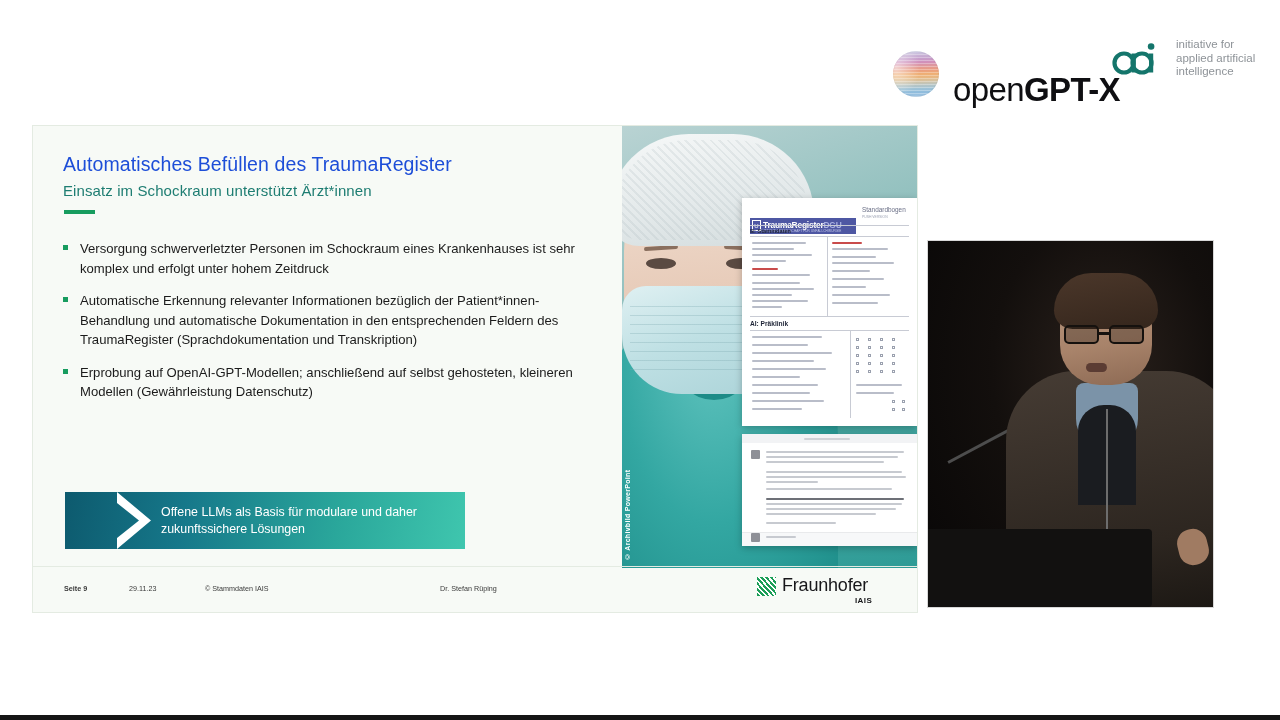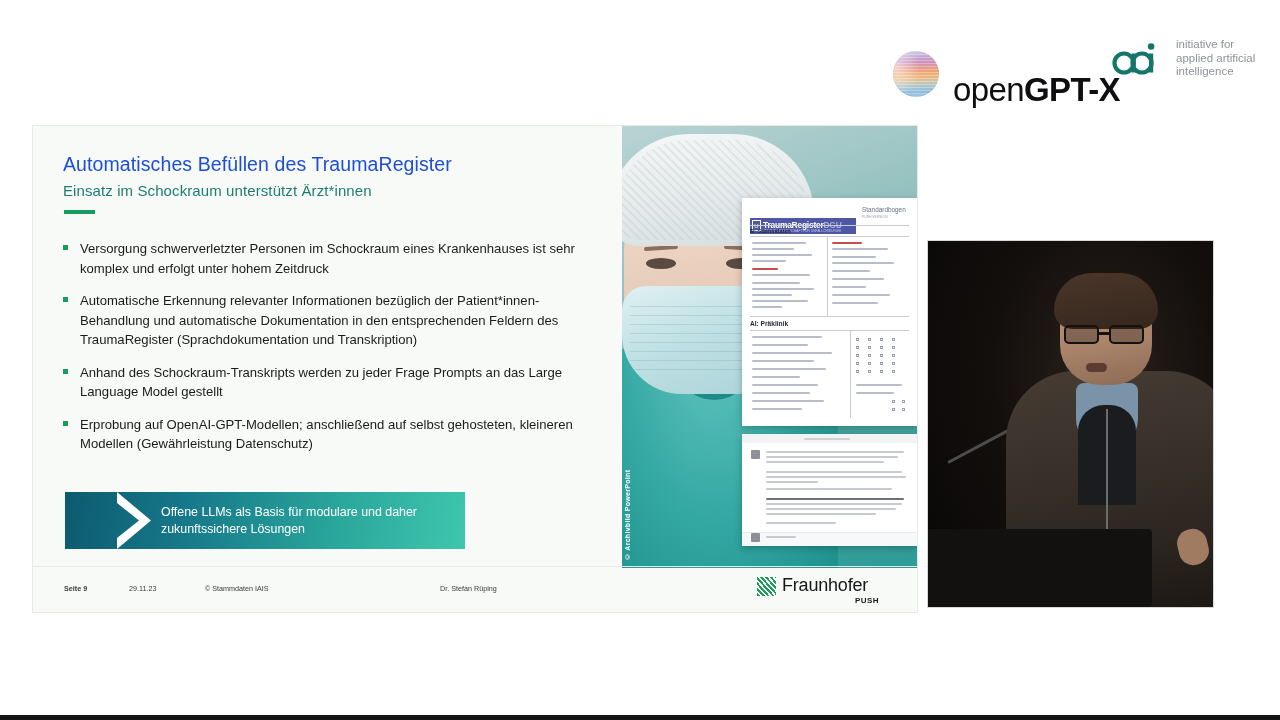--- a/index.html
+++ b/index.html
@@ -202,24 +202,20 @@
       <div class="s-rule"></div>
 
       <div class="bullets">
         <div class="bul">
           <span class="sq"></span>
           <span class="tx">Versorgung schwerverletzter Personen im Schockraum eines Krankenhauses ist sehr komplex und erfolgt unter hohem Zeitdruck</span>
         </div>
         <div class="bul">
           <span class="sq"></span>
           <span class="tx">Automatische Erkennung relevanter Informationen bezüglich der Patient*innen-Behandlung und automatische Dokumentation in den entsprechenden Feldern des TraumaRegister (Sprachdokumentation und Transkription)</span>
-        </div>
-        <div class="bul">
-          <span class="sq"></span>
-          <span class="tx">Anhand des Schockraum-Transkripts werden zu jeder Frage Prompts an das Large Language Model gestellt</span>
         </div>
         <div class="bul">
           <span class="sq"></span>
         </div>
         <div class="bul">
           <span class="sq"></span>
           <span class="tx">Erprobung auf OpenAI-GPT-Modellen; anschließend auf selbst gehosteten, kleineren Modellen (Gewährleistung Datenschutz)</span>
         </div>
       </div>
 
@@ -348,21 +344,21 @@
     </div>
 
     <div class="sfoot">
       <div class="f f-page">Seite 9</div>
       <div class="f f-date">29.11.23</div>
       <div class="f f-copy">© Stammdaten IAIS</div>
       <div class="f f-auth">Dr. Stefan Rüping</div>
       <div class="fh">
         <div class="fh-sq"></div>
         <div class="fh-name">Fraunhofer</div>
-        <div class="fh-sub">PUSH</div>
+        <div class="fh-sub">IAIS</div>
       </div>
     </div>
   </div>
 
   <div class="video">
     <div class="v-bg"></div>
     <div class="v-stand"></div>
     <div class="v-body"></div>
     <div class="v-shirt"></div>
     <div class="v-sweat"></div>

